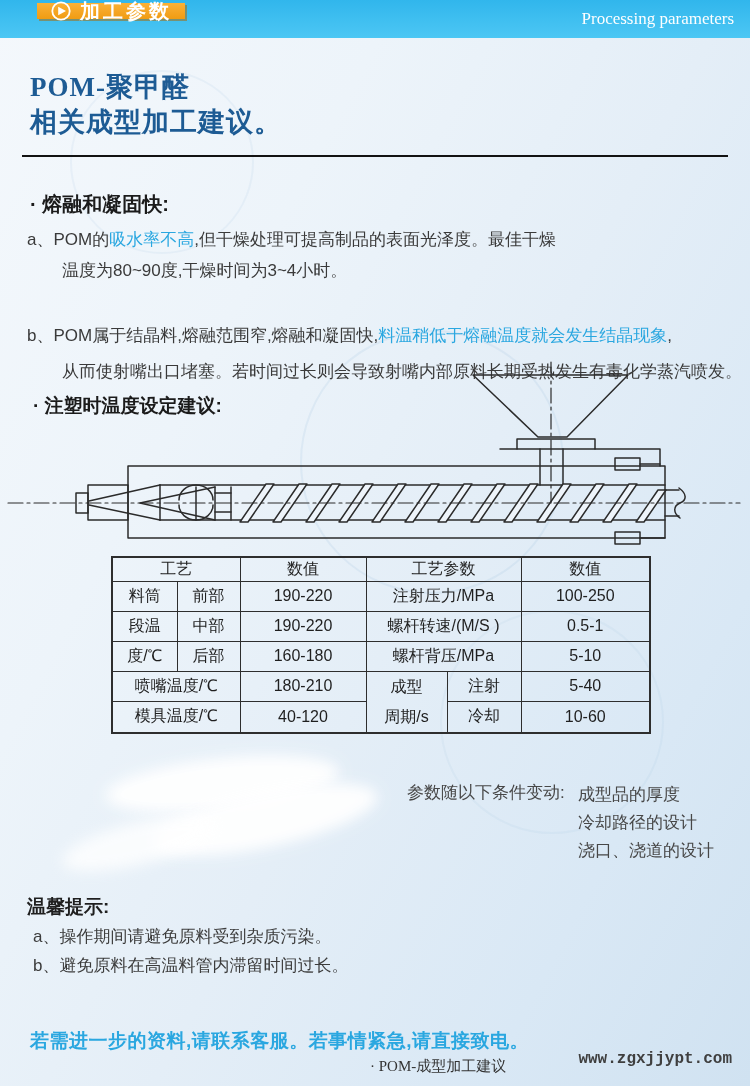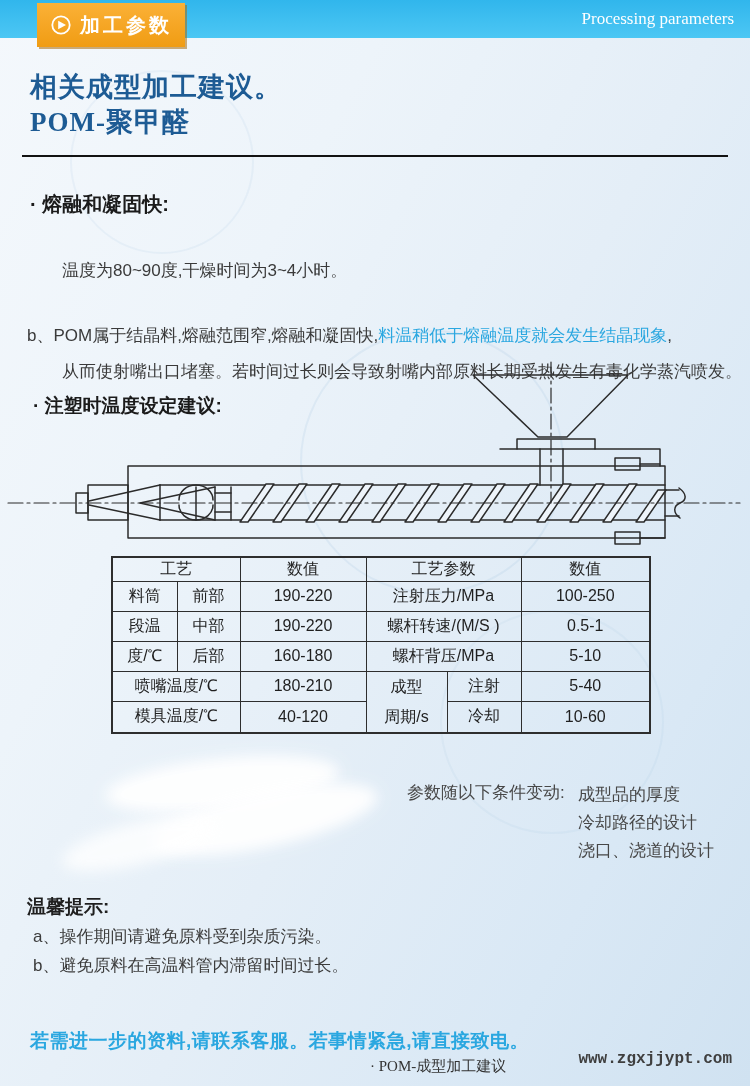--- a/index.html
+++ b/index.html
@@ -4,21 +4,21 @@
 <style>
   html,body{margin:0;padding:0;}
   .page{position:relative;width:750px;height:1086px;overflow:hidden;
     background:linear-gradient(118deg,#f4f8fc 0%,#edf4fa 30%,#e4eef7 55%,#d9e8f5 80%,#d0e2f1 100%);
     font-family:"Liberation Sans",sans-serif;}
   
   .wm{position:absolute;border:2px solid rgba(150,185,215,.16);border-radius:50%;}
   
   .topbar{position:absolute;left:0;top:0;width:750px;height:38px;
     background:linear-gradient(#31b6ec,#4cc7f4);}
-  .badge{position:absolute;left:37px;top:3px;height:44px;padding:0 13px;
+  .badge{position:absolute;left:37px;top:3px;height:16px;padding:0 13px;
     background:linear-gradient(#fbb137,#f09c13);box-shadow:2px 2px 0 rgba(168,108,12,.55);
     display:flex;align-items:center;gap:8px;}
   .badge-label{color:#fff;font-size:20px;font-weight:bold;letter-spacing:3px;white-space:nowrap;}
   .topbar-right{position:absolute;right:16px;top:9px;color:#fdfeff;
     font-family:"Liberation Serif",serif;font-size:17px;white-space:nowrap;}
   
   .main-title{position:absolute;left:30px;top:70px;font-family:"Liberation Serif",serif;
     font-weight:bold;font-size:27px;line-height:35px;color:#1d5b94;letter-spacing:1px;white-space:nowrap;}
   .rule{position:absolute;left:22px;top:155px;width:706px;height:2px;background:#121212;}
   
@@ -66,27 +66,30 @@
           <circle cx="11" cy="11" r="8.7" fill="none" stroke="#ffffff" stroke-width="1.8"></circle>
           <polygon points="8.2,6.8 16,11 8.2,15.2" fill="#ffffff"></polygon>
         </svg>
       </span>
       <span class="badge-label">加工参数</span>
     </div>
     <div class="topbar-right">Processing parameters</div>
   </div>
 
   <div class="main-title">
+    <div>POM-聚甲醛</div>
     <div>相关成型加工建议。</div>
-    <div>POM-聚甲醛</div>
   </div>
   <div class="rule"></div>
 
   <div class="h2" style="left:30px;top:191px;">· 熔融和凝固快:</div>
 
+  <div class="para" style="left:27px;top:228px;">
+    <span>a、POM的</span><span class="hl">吸水率不高</span><span>,但干燥处理可提高制品的表面光泽度。最佳干燥</span>
+  </div>
   <div class="para" style="left:62px;top:259px;">温度为80~90度,干燥时间为3~4小时。</div>
 
   <div class="para" style="left:27px;top:290px;margin-top:34px;">
     <span>b、POM属于结晶料,熔融范围窄,熔融和凝固快,</span><span class="hl">料温稍低于熔融温度就会发生结晶现象</span><span>,</span>
   </div>
   <div class="para" style="left:62px;top:321px;margin-top:39px;">从而使射嘴出口堵塞。若时间过长则会导致射嘴内部原料长期受热发生有毒化学蒸汽喷发。</div>
 
   <div class="h2" style="left:33px;top:393px;font-size:19px;">· 注塑时温度设定建议:</div>
 
   <svg class="diagram" viewBox="0 350 750 200">

